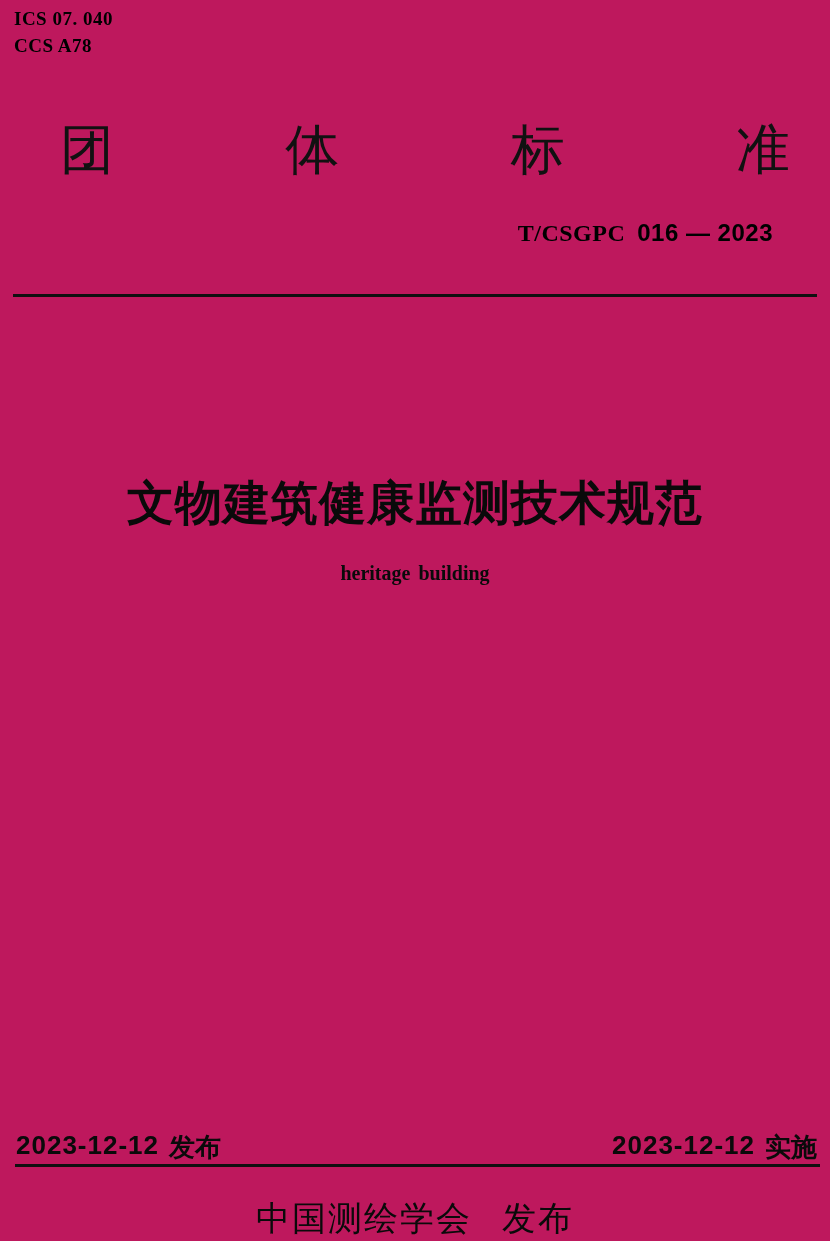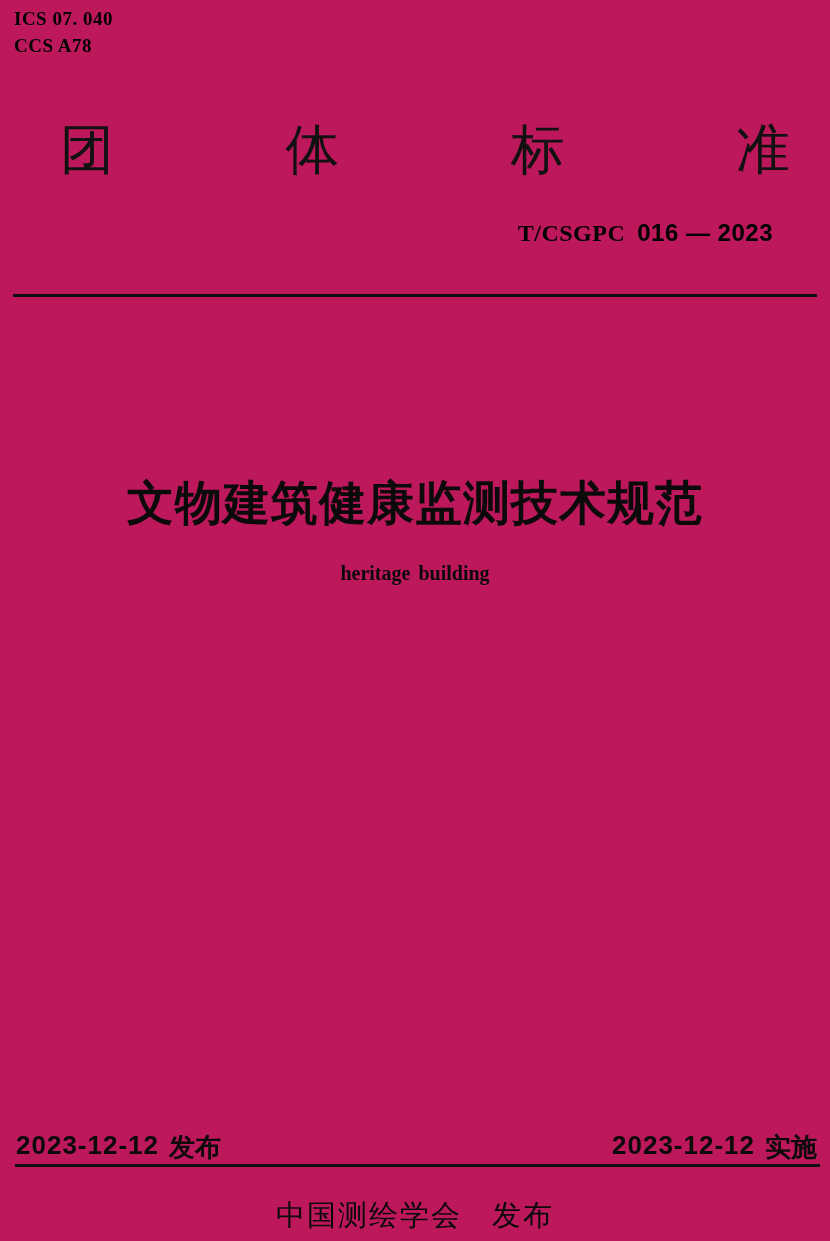--- a/index.html
+++ b/index.html
@@ -132,21 +132,21 @@
     position: absolute;
     top: 1196px;
     left: 0;
     width: 100%;
     display: flex;
     justify-content: center;
     align-items: baseline;
     column-gap: 30px;
     font-family: "Liberation Sans", sans-serif;
     font-weight: 500;
-    font-size: 29px;
+    font-size: 34px;
     letter-spacing: 2px;
     color: #0a0a0a;
   }
 </style>
 </head>
 <body>
 
 <div class="page">
 
   <div class="ics-block">

